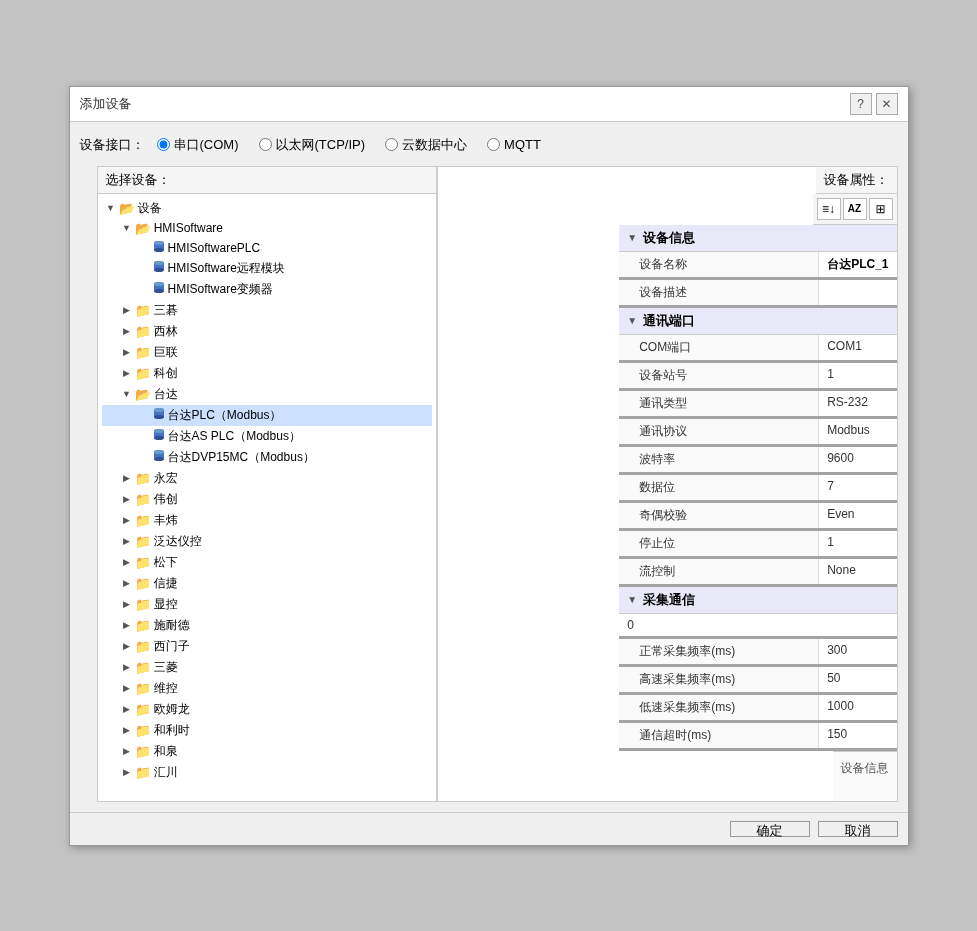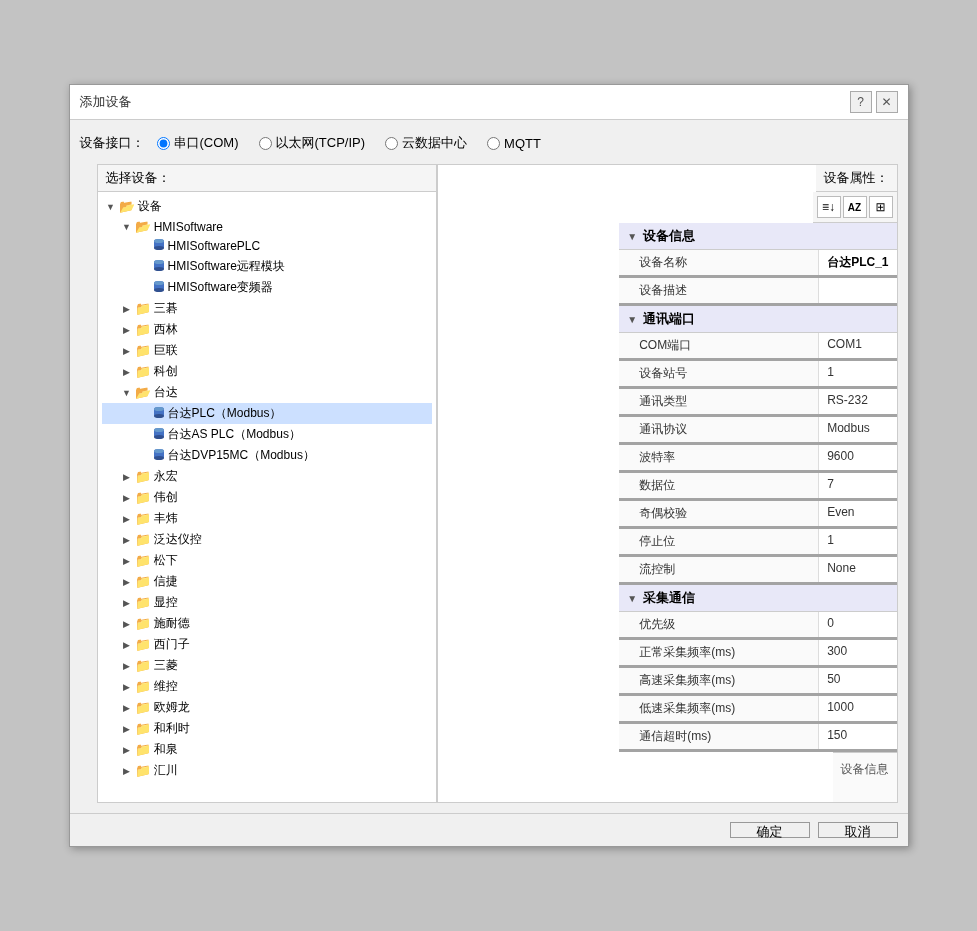--- a/index.html
+++ b/index.html
@@ -612,21 +612,20 @@
               </div>
               <div class="prop-row">
                 <div class="prop-name">流控制</div>
                 <div class="prop-value">None</div>
               </div>
               <div class="section-header">
                 <span class="section-chevron">▼</span>
                 <span>采集通信</span>
               </div>
               <div class="prop-row">
-                <div class="prop-name">优先级</div>
                 <div class="prop-value">0</div>
               </div>
               <div class="prop-row">
                 <div class="prop-name">正常采集频率(ms)</div>
                 <div class="prop-value">300</div>
               </div>
               <div class="prop-row">
                 <div class="prop-name">高速采集频率(ms)</div>
                 <div class="prop-value">50</div>
               </div>

